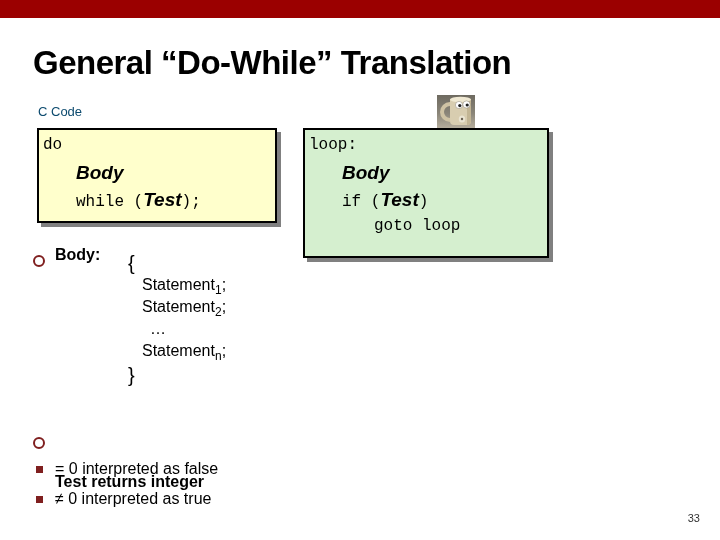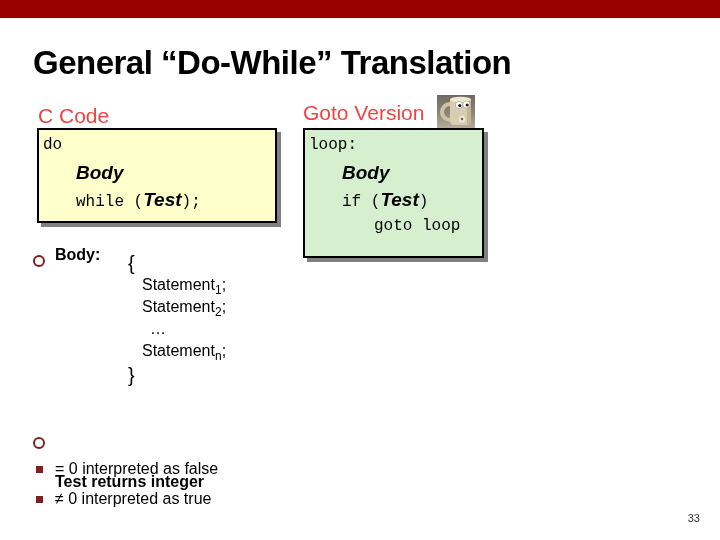--- a/index.html
+++ b/index.html
@@ -15,35 +15,35 @@
     background:var(--top-bar,#9b0000);
   }
 
   .title{
     position:absolute;left:33px;top:44px;margin:0;
     font-size:33px;font-weight:bold;letter-spacing:-0.5px;color:#000;
     white-space:nowrap;
   }
 
   .box-label{
-    position:absolute;font-size:21px;color:#ef4444;white-space:nowrap;
+    position:absolute;font-size:13px;color:#0c4a6e;white-space:nowrap;
   }
   .c-label{left:38px;top:104px;}
   .goto-label{left:303px;top:101px;}
 
   .mug{position:absolute;left:437px;top:95px;width:38px;height:33px;display:block;}
 
   .codebox{
     position:absolute;border:2px solid var(--box-border,#000);
     box-shadow:4px 4px 0 var(--box-shadow,#808080);
     font-family:"Liberation Mono","DejaVu Sans Mono",monospace;
     font-size:16px;box-sizing:border-box;
   }
   .c-box{left:37px;top:128px;width:240px;height:95px;background:var(--c-code-box-bg,#ffffcc);}
-  .goto-box{left:303px;top:128px;width:181px;height:130px;background:var(--goto-box-bg,#d5efcf);}
+  .goto-box{left:303px;top:128px;width:246px;height:130px;background:var(--goto-box-bg,#d5efcf);}
   .cl{height:27px;line-height:27px;padding-left:4px;white-space:nowrap;}
   .cl:first-child{padding-top:2px;}
   .ind1{padding-left:37px;}
   .ind2{padding-left:69px;}
   .var{
     font-family:"Liberation Sans","DejaVu Sans",sans-serif;
     font-style:italic;font-weight:bold;font-size:19px;
   }
 
   .ring-bullet{
@@ -83,21 +83,20 @@
 </head>
 <body>
 
 <div id="slide">
 
   <div class="topbar"></div>
 
   <h1 class="title">General “Do-While” Translation</h1>
 
   <div class="box-label c-label">C Code</div>
-  <div class="box-label goto-label">Goto Version</div>
 
   <span class="mug">
     <svg viewBox="0 0 38 33" width="38" height="33" aria-hidden="true">
       <defs>
         <linearGradient id="mugbg" x1="0" y1="0" x2="0" y2="1">
           <stop offset="0" stop-color="#6e6a60"></stop>
           <stop offset="0.55" stop-color="#8a8578"></stop>
           <stop offset="1" stop-color="#b5ad9c"></stop>
         </linearGradient>
       </defs>

